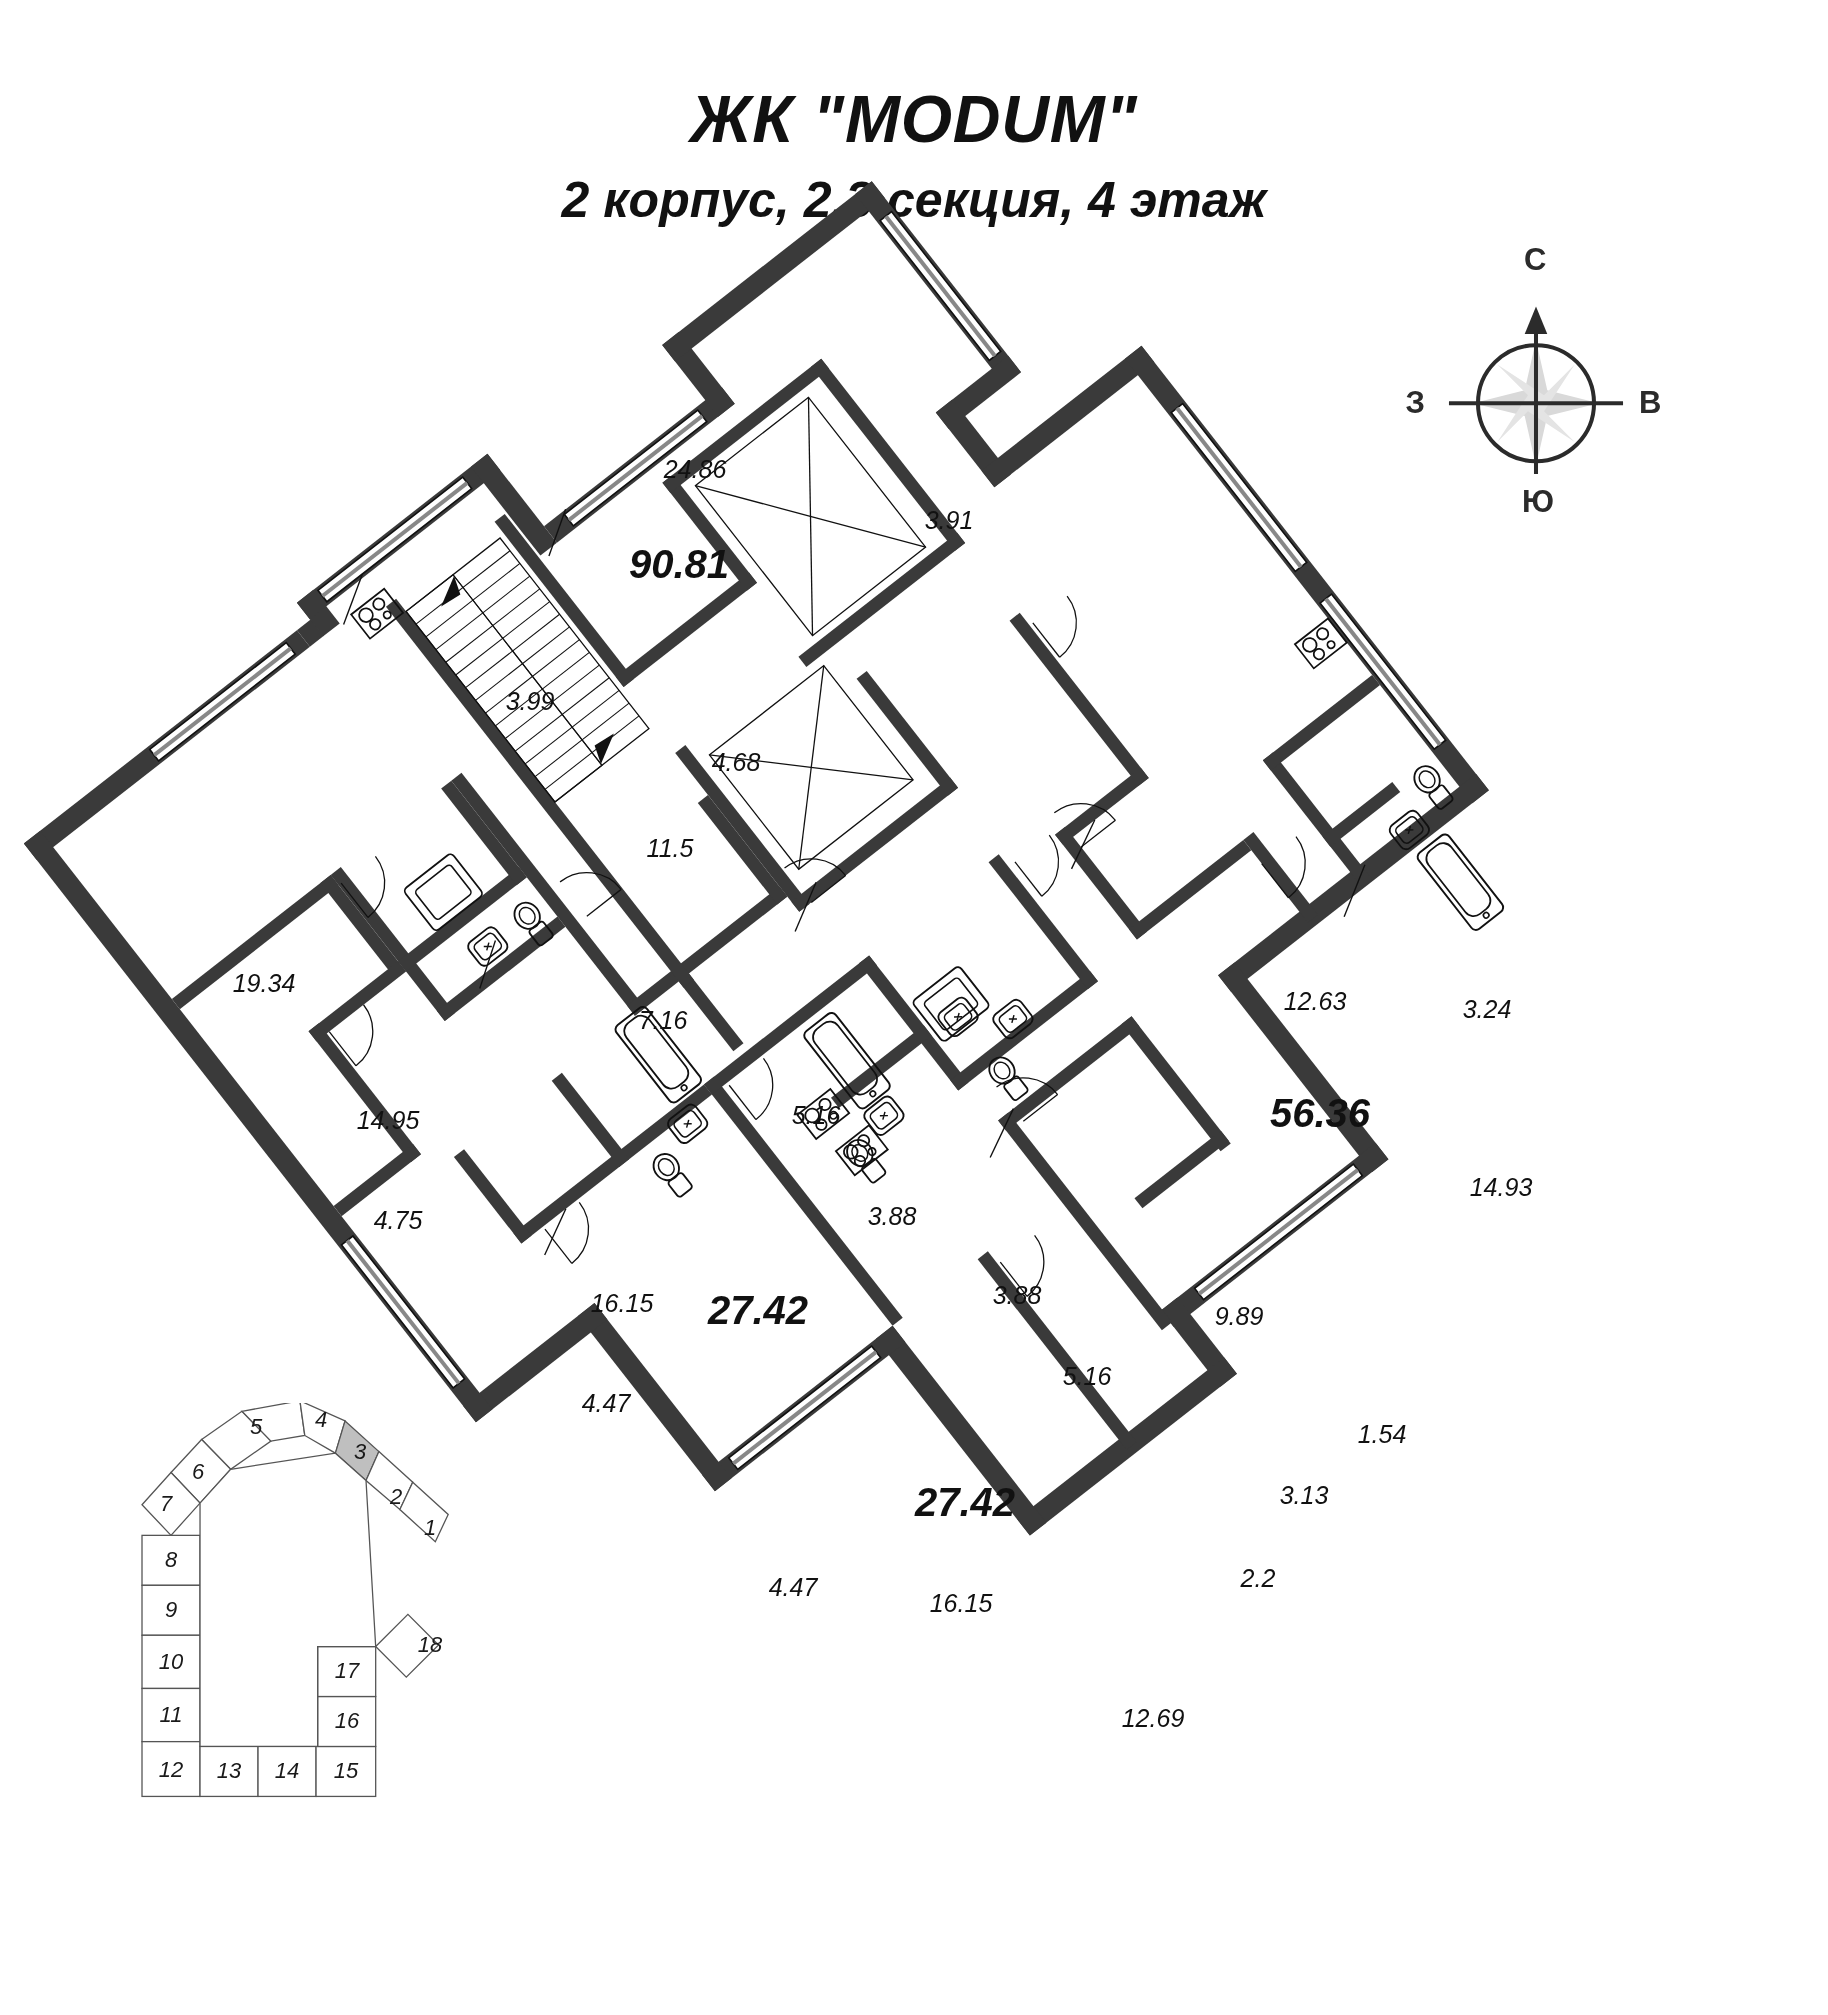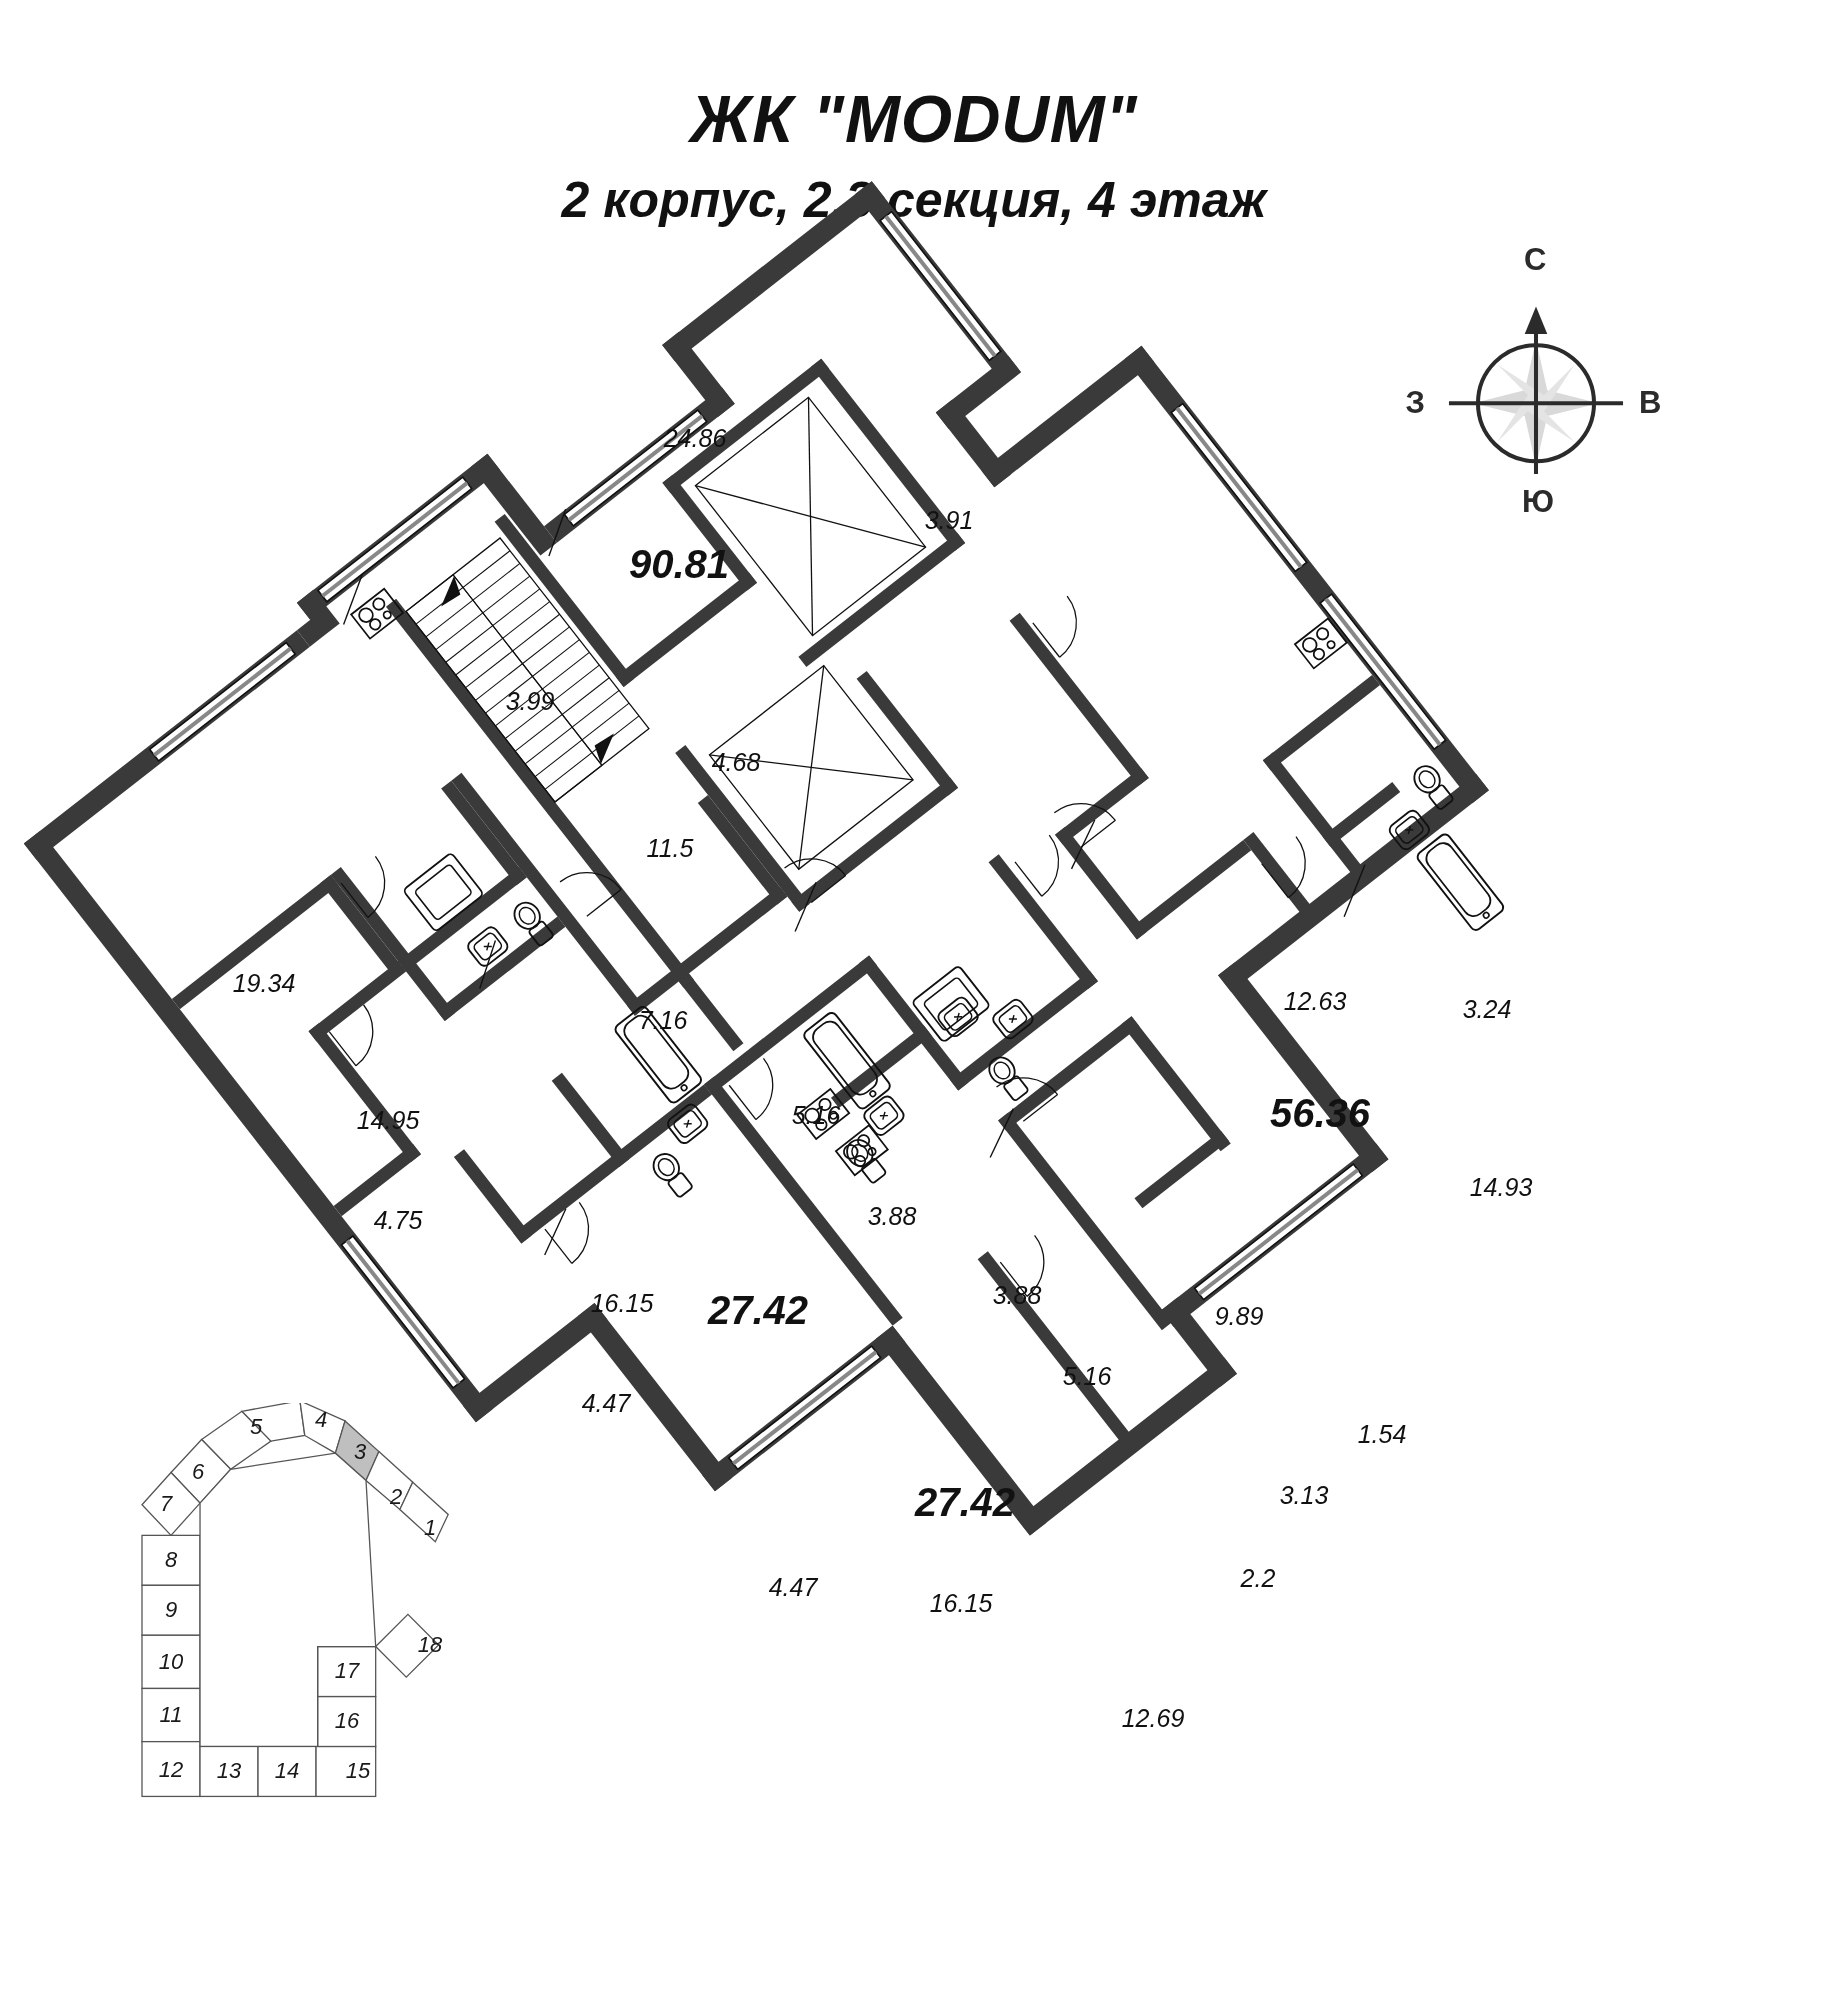--- a/index.html
+++ b/index.html
@@ -288,21 +288,21 @@
       <line x1="620" y1="1225" x2="676" y2="1196"></line>
     </g>
   </g>
 </svg>
 
 <div class="lbl area big" style="left:679px;top:564px;">90.81</div>
 <div class="lbl area big" style="left:1320px;top:1113px;">56.36</div>
 <div class="lbl area big" style="left:758px;top:1310px;">27.42</div>
 <div class="lbl area big" style="left:965px;top:1502px;">27.42</div>
 
-<div class="lbl dim" style="left:695px;top:438px;">24.86</div>
+<div class="lbl dim" style="left:695px;top:469px;">24.86</div>
 <div class="lbl dim" style="left:949px;top:520px;">3.91</div>
 <div class="lbl dim" style="left:530px;top:701px;">3.99</div>
 <div class="lbl dim" style="left:736px;top:762px;">4.68</div>
 <div class="lbl dim" style="left:670px;top:848px;">11.5</div>
 <div class="lbl dim" style="left:264px;top:983px;">19.34</div>
 <div class="lbl dim" style="left:663px;top:1020px;">7.16</div>
 <div class="lbl dim" style="left:1315px;top:1001px;">12.63</div>
 <div class="lbl dim" style="left:1487px;top:1009px;">3.24</div>
 <div class="lbl dim" style="left:388px;top:1120px;">14.95</div>
 <div class="lbl dim" style="left:816px;top:1115px;">5.16</div>
@@ -378,18 +378,18 @@
   <div class="knum" style="left:143px;top:24px;">5</div>
   <div class="knum" style="left:85px;top:69px;">6</div>
   <div class="knum" style="left:53px;top:101px;">7</div>
   <div class="knum" style="left:58px;top:157px;">8</div>
   <div class="knum" style="left:58px;top:207px;">9</div>
   <div class="knum" style="left:58px;top:259px;">10</div>
   <div class="knum" style="left:58px;top:312px;">11</div>
   <div class="knum" style="left:58px;top:367px;">12</div>
   <div class="knum" style="left:116px;top:368px;">13</div>
   <div class="knum" style="left:174px;top:368px;">14</div>
-  <div class="knum" style="left:245px;top:368px;">15</div>
+  <div class="knum" style="left:233px;top:368px;">15</div>
   <div class="knum" style="left:234px;top:318px;">16</div>
   <div class="knum" style="left:234px;top:268px;">17</div>
   <div class="knum" style="left:293px;top:242px;margin-left:24px;">18</div>
 </div>
 
 
 </body></html>

